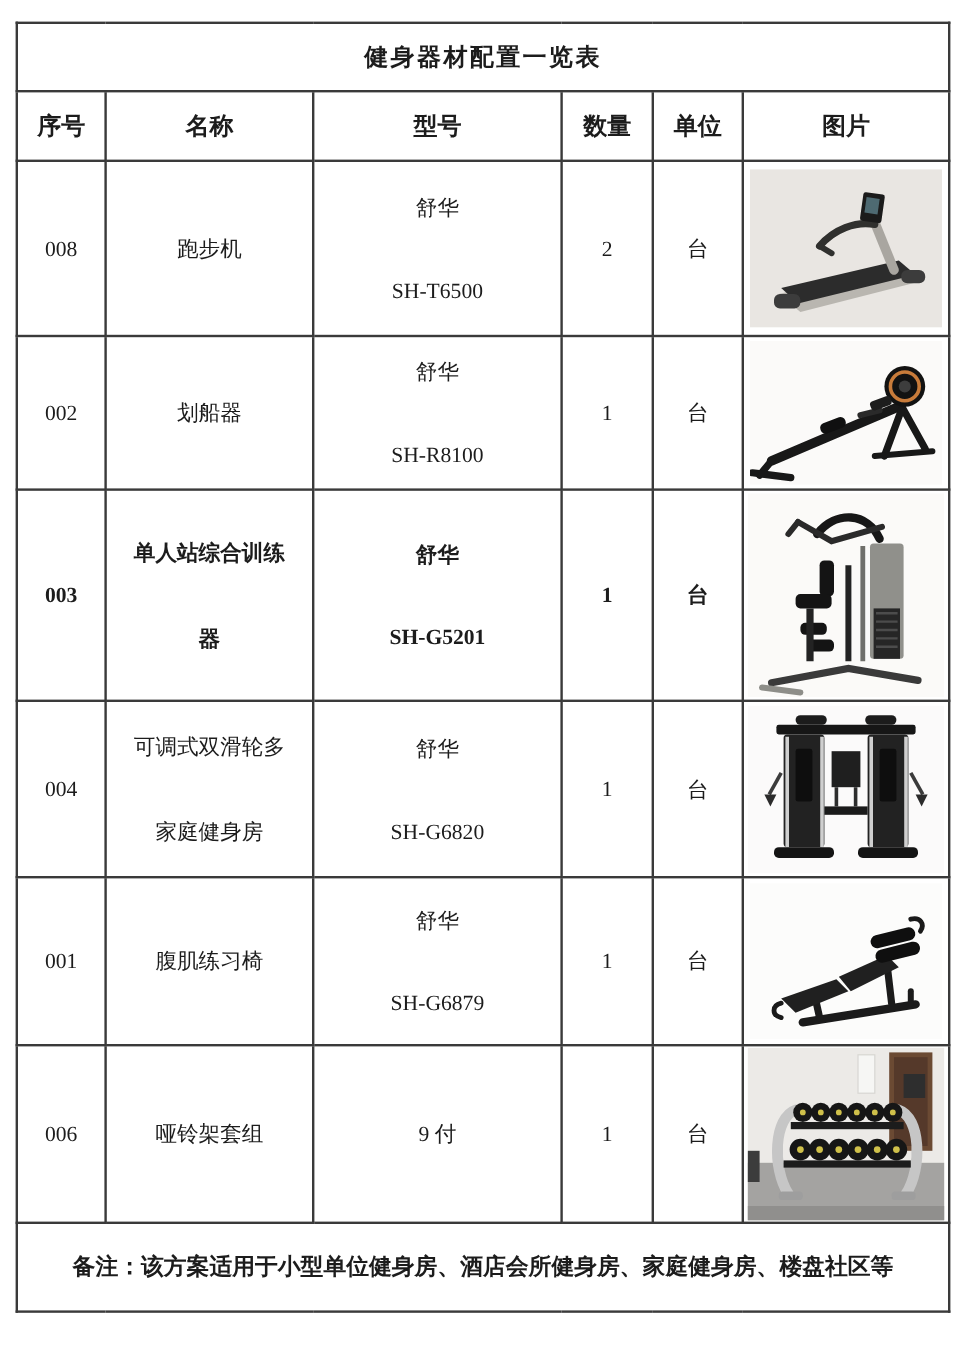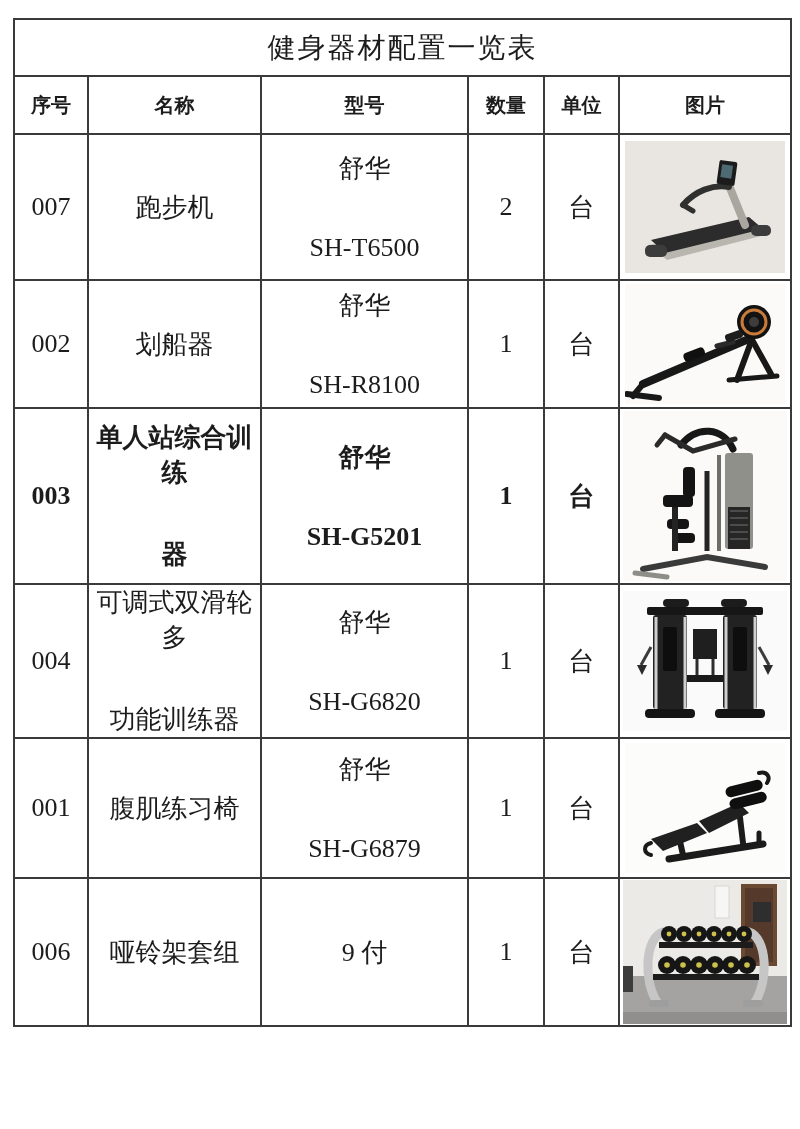--- a/index.html
+++ b/index.html
@@ -11,23 +11,23 @@
   .page { position:absolute; left:0; top:0; width:800px; height:1129px; background:#fff; }
   table.equip {
     position:absolute; left:13px; top:18px; width:777px;
     border-collapse:collapse; table-layout:fixed;
   }
   table.equip td, table.equip th {
     border:2px solid #3a3a3a; padding:0;
     text-align:center; vertical-align:middle;
     overflow:hidden;
   }
-  .title-cell { height:55px; font-size:28px; font-weight:normal; letter-spacing:2px; }
+  .title-cell { height:55px; font-size:20px; font-weight:bold; letter-spacing:2px; }
   .head-row th { height:56px; font-size:20px; font-weight:bold; }
-  .cell-txt { font-size:26px; }
+  .cell-txt { font-size:18px; }
   .lines { display:flex; flex-direction:column; align-items:center; justify-content:center; gap:47px; }
   .r1 td { height:144px; }
   .r2 td { height:126px; }
   .r3 td { height:174px;font-weight:bold; }
   .r4 td { height:145px; }
   .r5 td { height:138px; }
   .r6 td { height:146px;font-family:Liberation Serif, serif; }
   .note-cell {
     height:72px; font-size:19px; font-weight:bold;
     text-align:left; padding-left:30px;
@@ -57,21 +57,21 @@
   <tr class="head-row">
     <th>序号</th>
     <th>名称</th>
     <th>型号</th>
     <th>数量</th>
     <th>单位</th>
     <th>图片</th>
   </tr>
 
   <tr class="r1">
-    <td class="cell-txt">007</td>
+    <td class="cell-txt">008</td>
     <td class="cell-txt">
       <div class="lines">
               <div>跑步机</div>
             </div>
     </td>
     <td class="cell-txt">
       <div class="lines">
         <div>舒华</div>
         <div>SH-T6500</div>
       </div>
@@ -170,21 +170,21 @@
       </svg>
       </div>
     </td>
   </tr>
 
   <tr class="r4">
     <td class="cell-txt">004</td>
     <td class="cell-txt">
       <div class="lines">
         <div>可调式双滑轮多</div>
-        <div>功能训练器</div>
+        <div>家庭健身房</div>
       </div>
     </td>
     <td class="cell-txt">
       <div class="lines">
         <div>舒华</div>
         <div>SH-G6820</div>
       </div>
     </td>
     <td class="cell-txt">1</td>
     <td class="cell-txt">台</td>
@@ -306,15 +306,18 @@
                   <circle cx="76" cy="85" r="2.8"></circle>
           <circle cx="92" cy="85" r="2.8"></circle>
                   <circle cx="108" cy="85" r="2.8"></circle>
                   <circle cx="124" cy="85" r="2.8"></circle>
         </g>
       </svg>
       </div>
     </td>
   </tr>
 
+  <tr>
+    <td colspan="6" class="note-cell">备注：该方案适用于小型单位健身房、酒店会所健身房、家庭健身房、楼盘社区等</td>
+  </tr>
 </tbody>
     </table>
 </div>
 
 </body></html>

